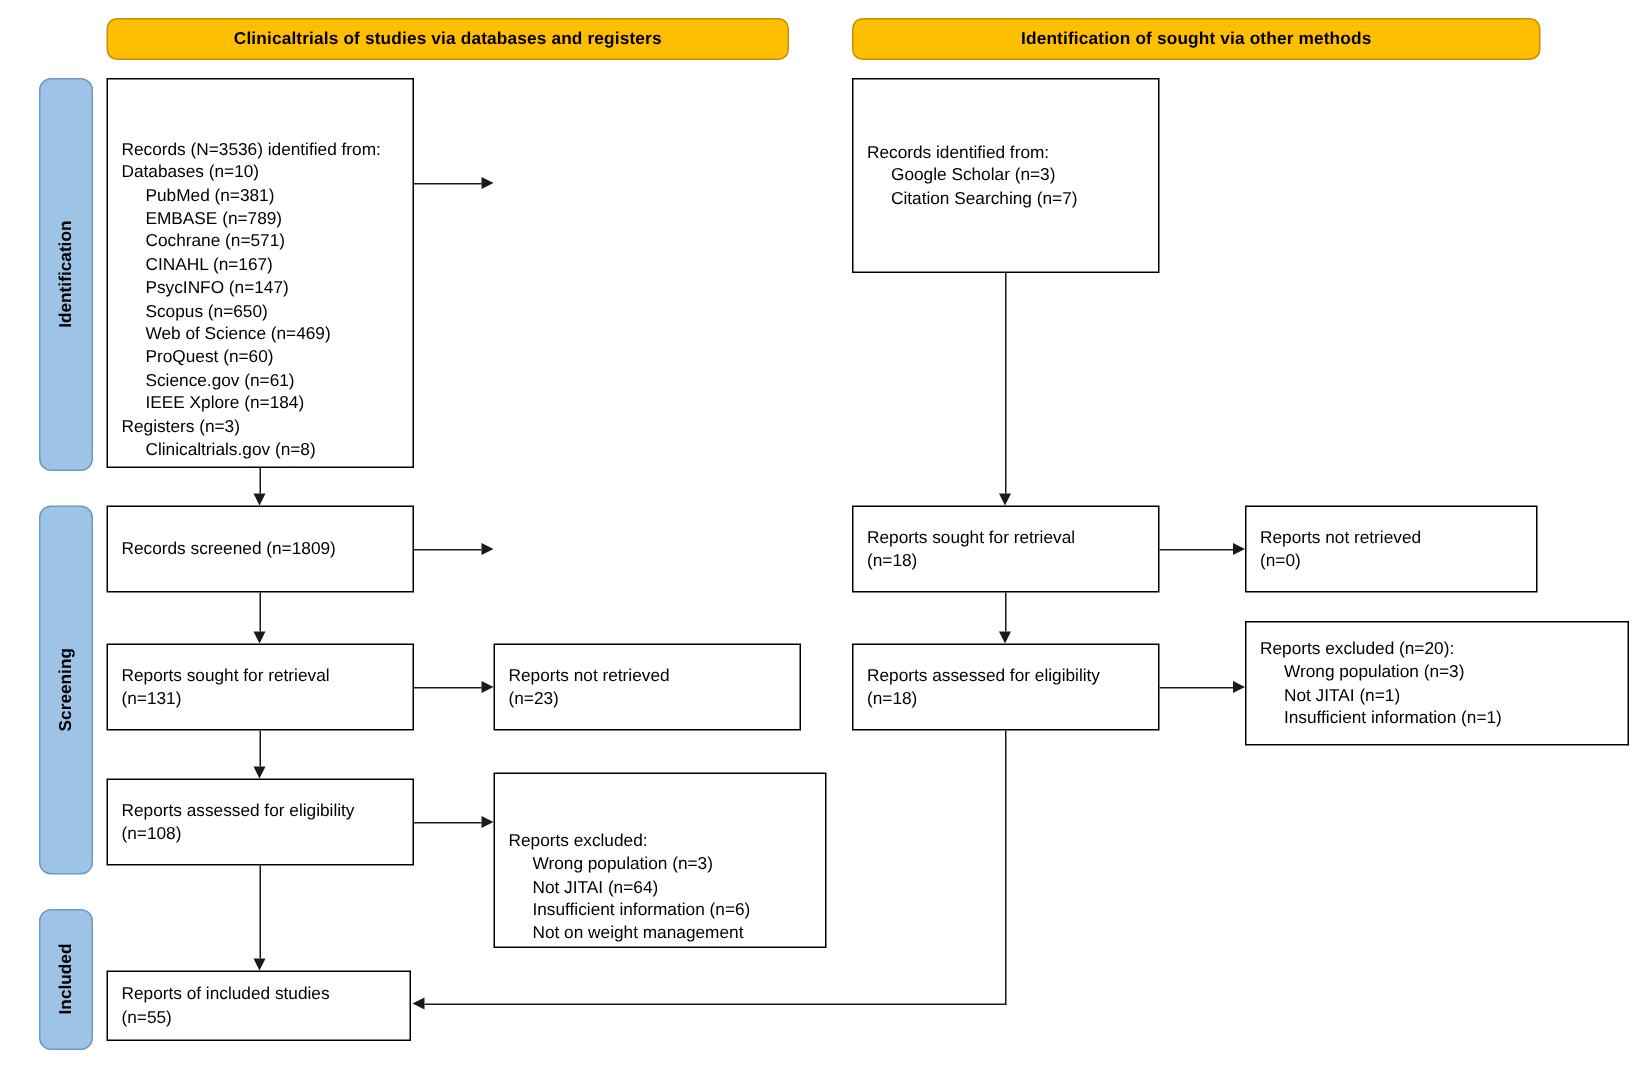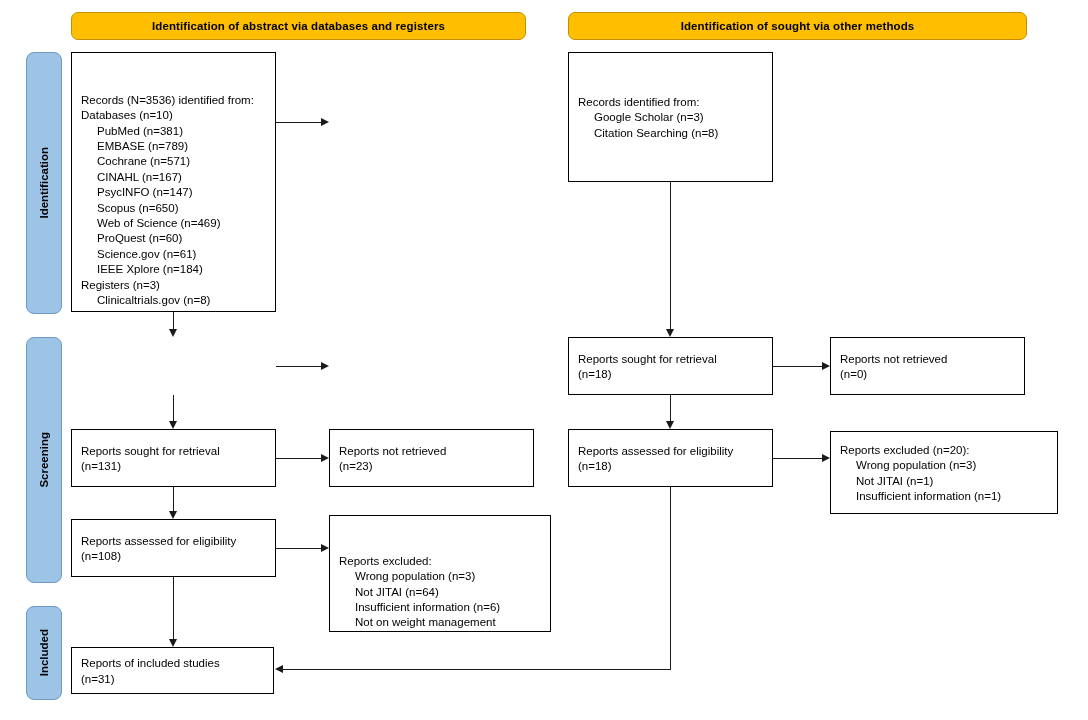--- a/index.html
+++ b/index.html
@@ -75,21 +75,21 @@
     border-right:4.5px solid transparent;
     border-top:8px solid #1a1a1a;
   }
 </style>
 </head>
 <body>
 
 <div id="stage">
 
   <div class="banner" style="left:71px;top:12px;width:453px;height:26px;">
-    <span>Identification of abstract via databases and registers</span>
+    <span>Clinicaltrials of studies via databases and registers</span>
   </div>
 
   <div class="banner" style="left:568px;top:12px;width:457px;height:26px;">
     <span>Identification of sought via other methods</span>
   </div>
 
   <div class="stage-pill" style="left:26px;top:52px;width:34px;height:260px;">
     <span>Identification</span>
   </div>
 
@@ -114,20 +114,23 @@
      ProQuest (n=60)
      Science.gov (n=61)
      IEEE Xplore (n=184)
 Registers (n=3)
      Clinicaltrials.gov (n=8)
      WHO ICTRP (n=31)
      ISRCTN (n=18)</div>
   </div>
 
 
+  <div class="node vcenter" style="left:71px;top:337px;width:205px;height:58px;">
+    <div class="txt">Records screened (n=1809)</div>
+  </div>
 
 
   <div class="node vcenter" style="left:71px;top:429px;width:205px;height:58px;">
     <div class="txt">Reports sought for retrieval
 (n=131)</div>
   </div>
 
   <div class="node vcenter" style="left:329px;top:429px;width:205px;height:58px;">
     <div class="txt">Reports not retrieved
 (n=23)</div>
@@ -144,48 +147,48 @@
      Not JITAI (n=64)
      Insufficient information (n=6)
      Not on weight management
      (n=12)
      Duplicate report (n=1)</div>
   </div>
 
   <div class="node vcenter" style="left:568px;top:52px;width:205px;height:130px;">
     <div class="txt">Records identified from:
      Google Scholar (n=3)
-     Citation Searching (n=8)</div>
+     Citation Searching (n=7)</div>
   </div>
 
   <div class="node vcenter" style="left:568px;top:337px;width:205px;height:58px;">
     <div class="txt">Reports sought for retrieval
 (n=18)</div>
   </div>
 
   <div class="node vcenter" style="left:830px;top:337px;width:195px;height:58px;">
     <div class="txt">Reports not retrieved
 (n=0)</div>
   </div>
 
   <div class="node vcenter" style="left:568px;top:429px;width:205px;height:58px;">
     <div class="txt">Reports assessed for eligibility
 (n=18)</div>
   </div>
 
-  <div class="node vcenter" style="left:830px;top:431px;width:228px;height:83px;">
+  <div class="node vcenter" style="left:830px;top:414px;width:256px;height:83px;">
     <div class="txt">Reports excluded (n=20):
      Wrong population (n=3)
      Not JITAI (n=1)
      Insufficient information (n=1)</div>
   </div>
 
   <div class="node vcenter" style="left:71px;top:647px;width:203px;height:47px;">
     <div class="txt">Reports of included studies
-(n=31)</div>
+(n=55)</div>
   </div>
 
   <div class="ln h" style="left:276px;top:122px;width:45px;"></div>
   <div class="arrow right" style="left:321px;top:118px;"></div>
 
   <div class="ln v" style="left:173px;top:312px;height:17px;"></div>
   <div class="arrow down" style="left:169px;top:329px;"></div>
 
   <div class="ln h" style="left:276px;top:366px;width:45px;"></div>
   <div class="arrow right" style="left:321px;top:362px;"></div>

